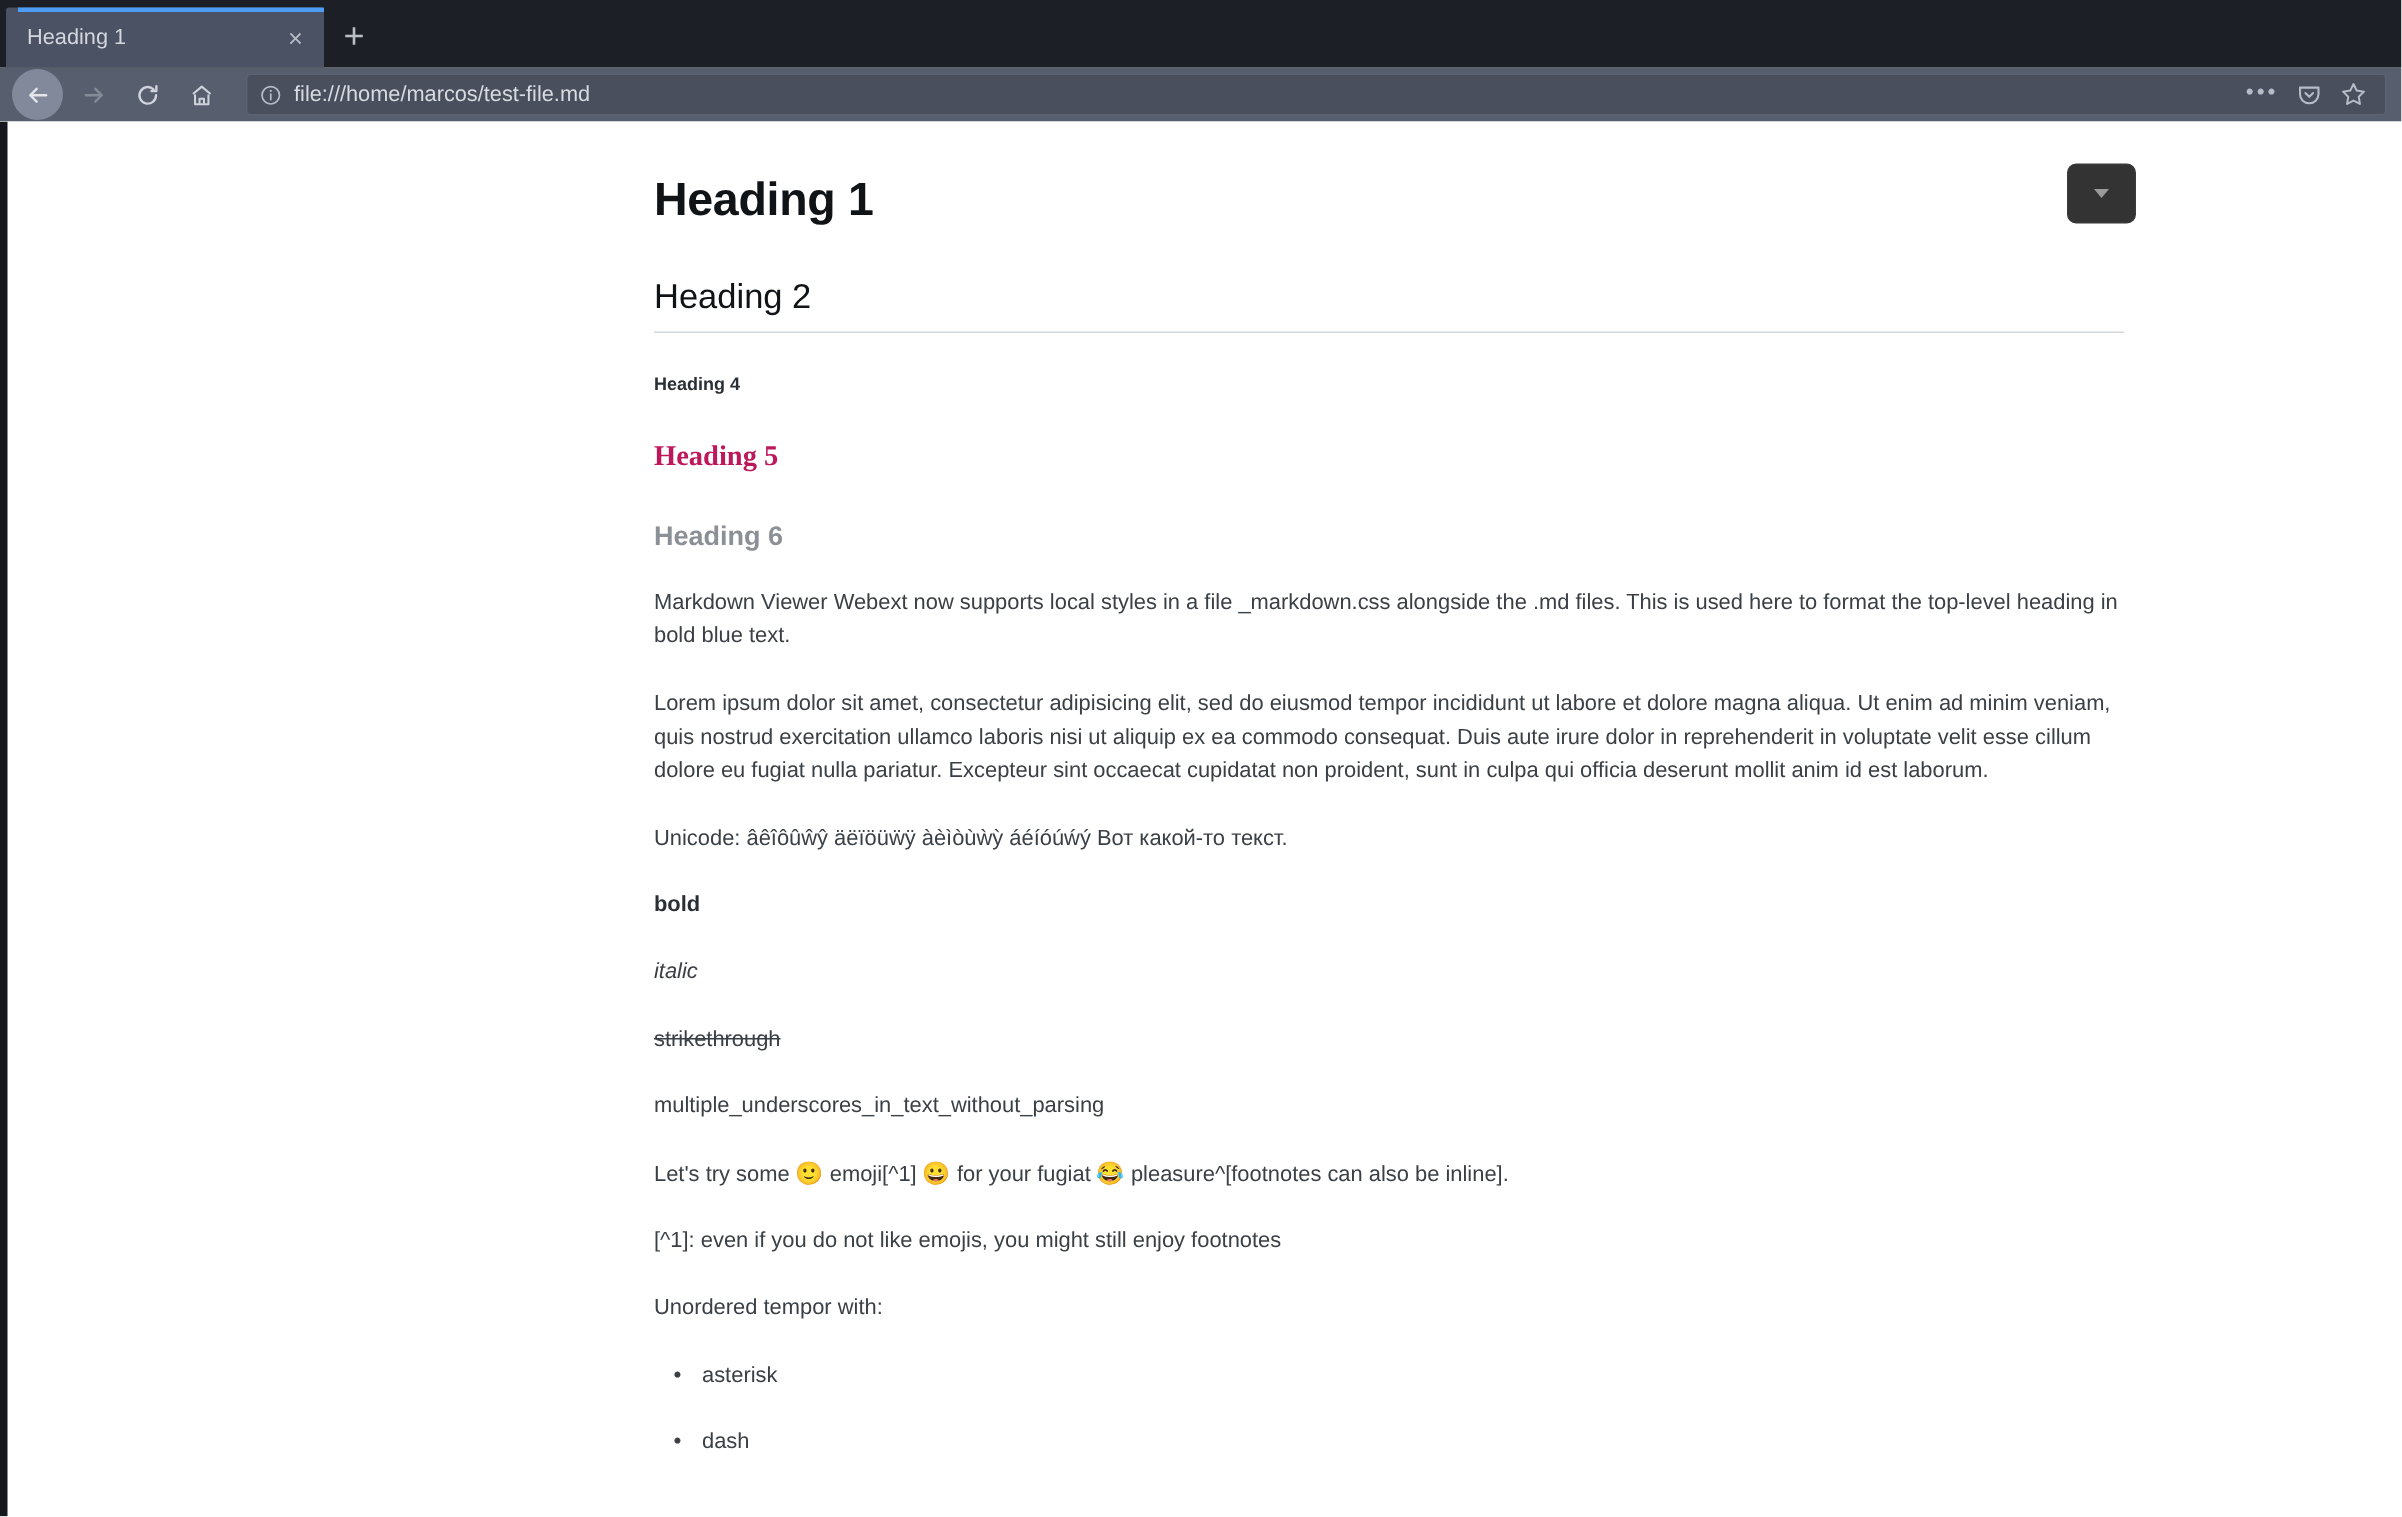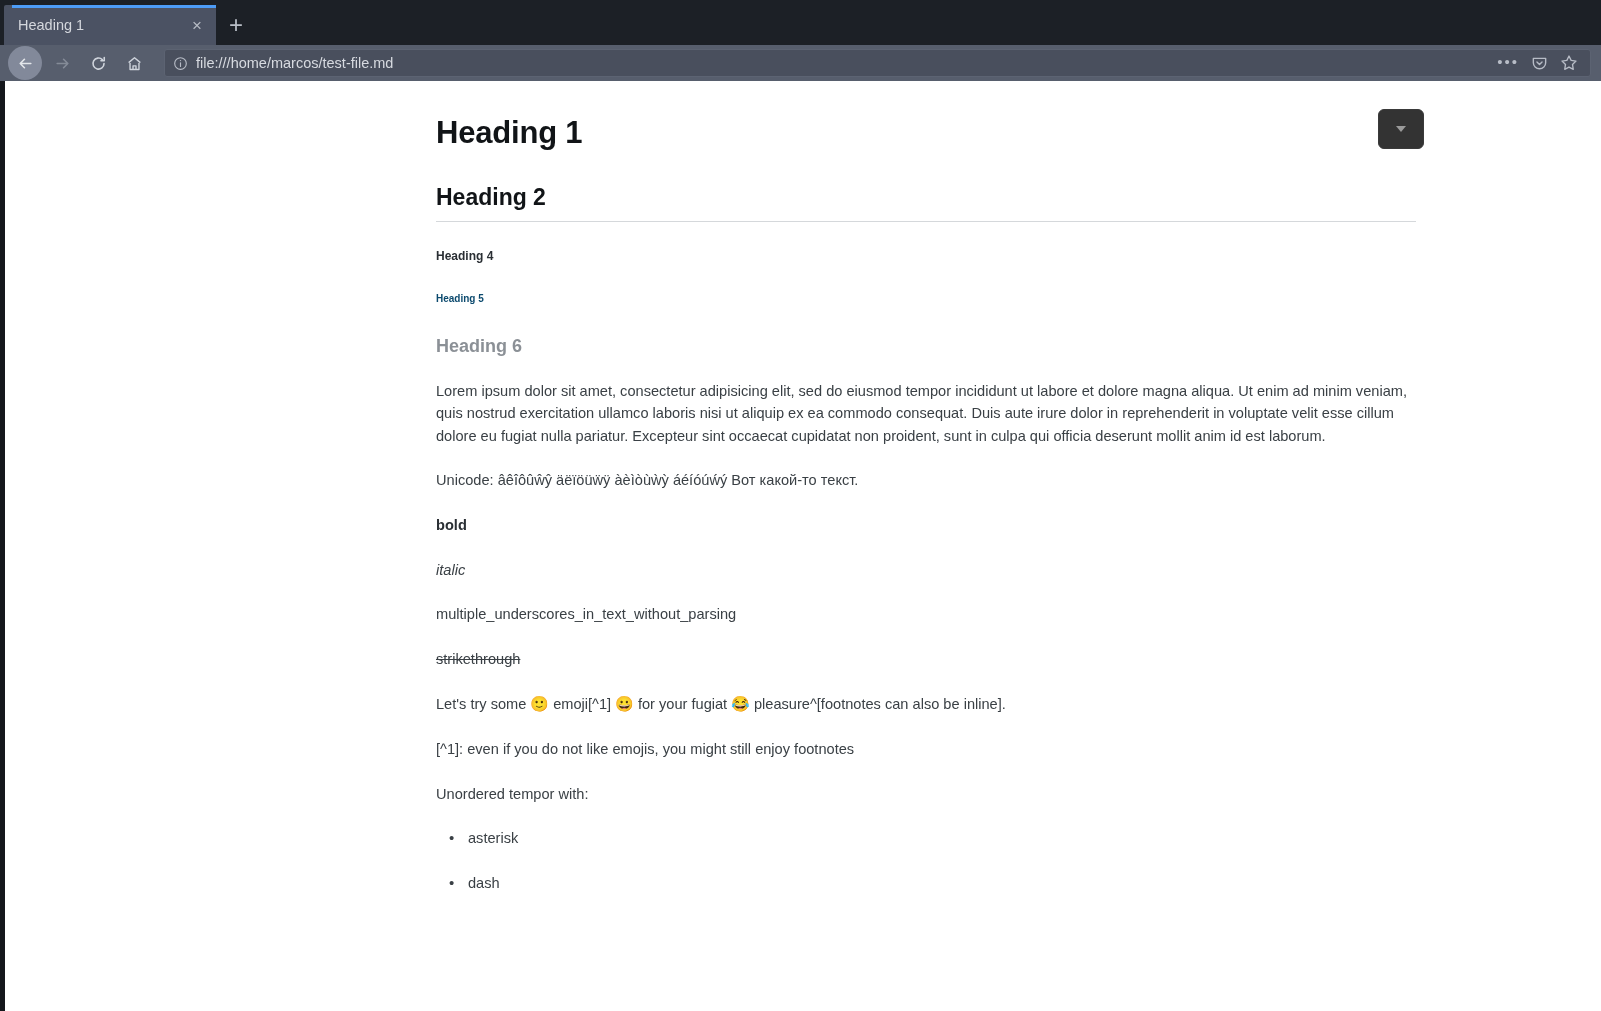--- a/index.html
+++ b/index.html
@@ -152,24 +152,24 @@
     cursor: pointer;
   }
   .caret {
     width: 0; height: 0;
     border-left: 5px solid transparent;
     border-right: 5px solid transparent;
     border-top: 6px solid #9a9a9a;
   }
 
   h1.md { font-size: 31px; font-weight: bold; margin: 33px 0 0 0; color: #111417; line-height: 1.25; letter-spacing: -0.2px;}
-  h2.md { font-size: 23px; font-weight: bold; margin: 30px 0 0 0; color: #111417; padding-bottom: 9px; border-bottom: 1px solid #d5d8db; line-height: 1.25; }
+  h2.md { font-size: 23px; font-weight: normal; margin: 30px 0 0 0; color: #111417; padding-bottom: 9px; border-bottom: 1px solid #d5d8db; line-height: 1.25; }
   h3.md { font-size: 18.5px; font-weight: bold; margin: 26px 0 0 0; color: #2a2f34; line-height: 1.25; }
   h4.md { font-size: 12px; font-weight: bold; margin: 27px 0 0 0; color: #2a2f34; line-height: 1.25; }
-  h5.md { font-size: 10px; font-weight: bold; margin: 29px 0 0 0; color: #0c4a6e; line-height: 1.25; }
+  h5.md { font-size: 19px; font-weight: bold; margin: 29px 0 0 0; color: #be185d; line-height: 1.25; font-family: Liberation Serif, serif; }
   h6.md { font-size: 18px; font-weight: bold; margin: 30px 0 0 0; color: #8b9096; line-height: 1.25; }
   p.md { margin: 22px 0 0 0; color: #3a4045; }
   .b { font-weight: bold; color: #2a2f34; }
   .i { font-style: italic; color: #3a4045; }
   .s { text-decoration: line-through; color: #3a4045; }
 
   ul.md {
     margin: 14px 0 0 0;
     padding-left: 30px;
     list-style: none;
@@ -270,27 +270,28 @@
       <div class="md-toggle">
         <span class="caret"></span>
       </div>
 
       <h1 class="md">Heading 1</h1>
       <h2 class="md">Heading 2</h2>
       <h4 class="md">Heading 4</h4>
       <h5 class="md">Heading 5</h5>
       <h6 class="md">Heading 6</h6>
 
+      <p class="md">Markdown Viewer Webext now supports local styles in a file _markdown.css alongside the .md files. This is used here to format the top-level heading in bold blue text.</p>
       <p class="md">Lorem ipsum dolor sit amet, consectetur adipisicing elit, sed do eiusmod tempor incididunt ut labore et dolore magna aliqua. Ut enim ad minim veniam, quis nostrud exercitation ullamco laboris nisi ut aliquip ex ea commodo consequat. Duis aute irure dolor in reprehenderit in voluptate velit esse cillum dolore eu fugiat nulla pariatur. Excepteur sint occaecat cupidatat non proident, sunt in culpa qui officia deserunt mollit anim id est laborum.</p>
       <p class="md">Unicode: âêîôûŵŷ äëïöüẅÿ àèìòùẁỳ áéíóúẃý Вот какой-то текст.</p>
 
       <p class="md"><span class="b">bold</span></p>
       <p class="md"><span class="i">italic</span></p>
+      <p class="md"><span class="s">strikethrough</span></p>
       <p class="md">multiple_underscores_in_text_without_parsing</p>
-      <p class="md"><span class="s">strikethrough</span></p>
 
       <p class="md"><span>Let's try some </span><span class="emj">🙂</span><span> emoji[^1] </span><span class="emj">😀</span><span> for your fugiat </span><span class="emj">😂</span><span> pleasure^[footnotes can also be inline].</span></p>
 
       <p class="md">[^1]: even if you do not like emojis, you might still enjoy footnotes</p>
       <p class="md">Unordered tempor with:</p>
 
       <ul class="md">
         <li><span>asterisk</span></li>
         <li><span>dash</span></li>
 

